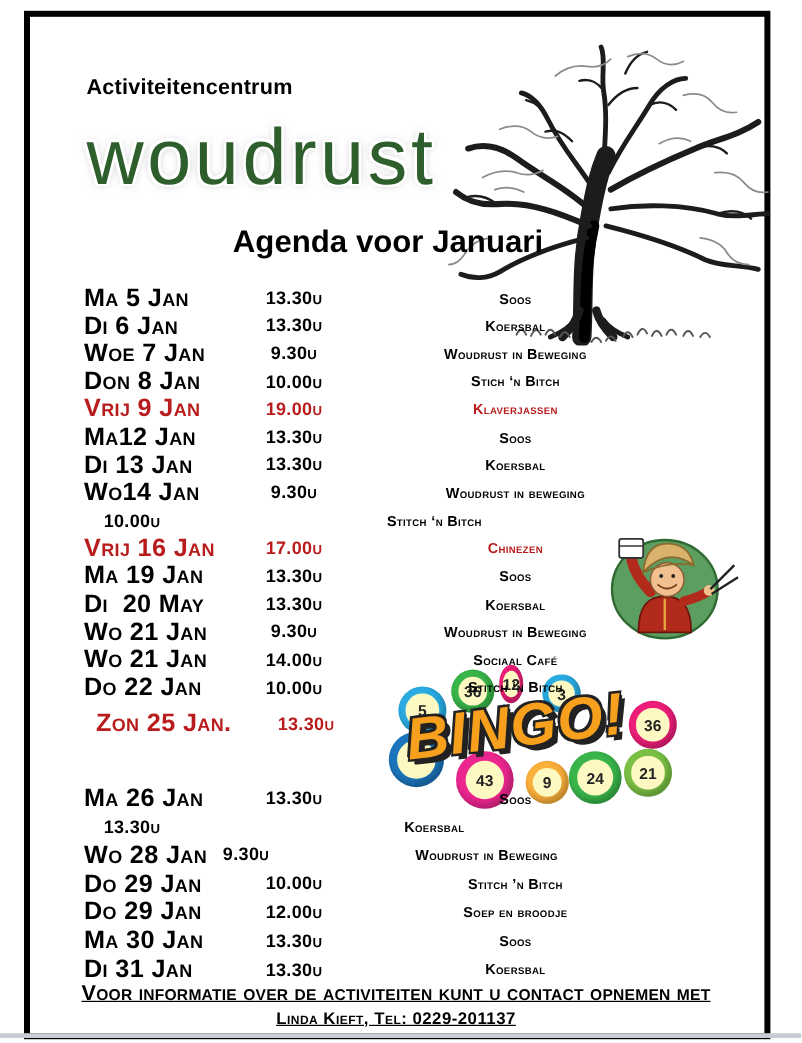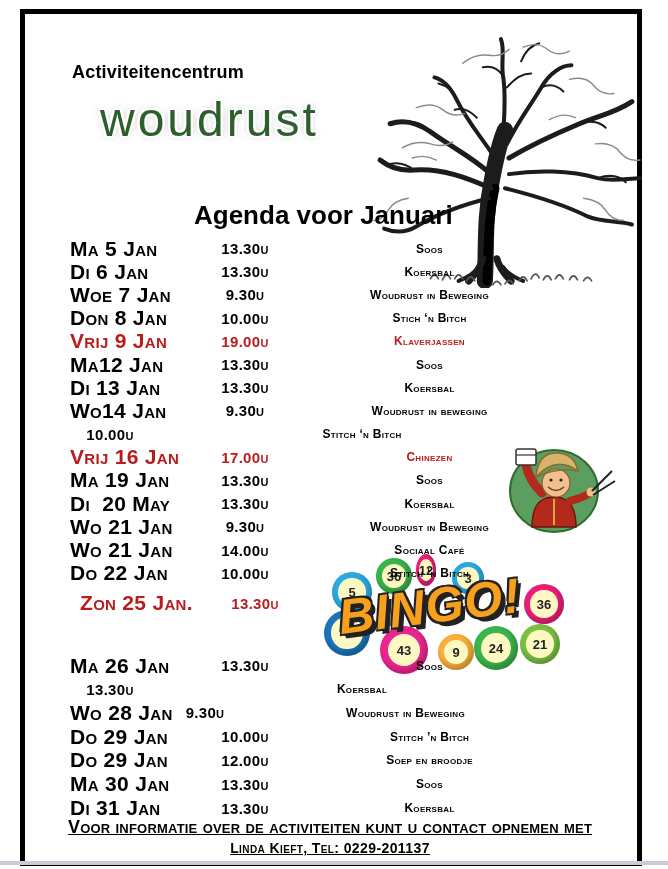--- a/index.html
+++ b/index.html
@@ -3,25 +3,25 @@
 <meta charset="utf-8">
 <style>
   html,body{margin:0;padding:0;background:#fff;}
   #stage{position:relative;width:668px;height:869px;background:#ffffff;overflow:hidden;
          font-family:"Liberation Sans",sans-serif;color:#000;}
   
   .frame{position:absolute;left:20px;top:9px;width:612px;height:847px;border:5px solid #000;background:transparent;}
   .bottom-strip{position:absolute;left:0;top:861px;width:668px;height:4px;background:#c9cdd6;}
   
   .org{position:absolute;left:72px;top:62px;font-size:18px;font-weight:bold;letter-spacing:.2px;z-index:2;}
-  .brand{position:absolute;left:72px;top:92px;font-size:48px;font-weight:500;letter-spacing:3px;
+  .brand{position:absolute;left:72px;top:92px;font-size:66px;font-weight:500;letter-spacing:3px;
          color:#2d5e2b;z-index:2;
          text-shadow:-2px -2px 0 #fff,2px -2px 0 #fff,-2px 2px 0 #fff,2px 2px 0 #fff,
-                     0 -2px 0 #fff,0 2px 0 #fff,-2px 0 0 #fff,2px 0 0 #fff,0 0 7px rgba(120,120,120,.55);margin-left:28px;}
-  .subtitle{position:absolute;left:194px;top:186px;font-size:26px;font-weight:bold;z-index:2;margin-top:14px;}
+                     0 -2px 0 #fff,0 2px 0 #fff,-2px 0 0 #fff,2px 0 0 #fff,0 0 7px rgba(120,120,120,.55);}
+  .subtitle{position:absolute;left:194px;top:186px;font-size:26px;font-weight:bold;z-index:2;}
   
   .tree{position:absolute;left:372px;top:26px;width:274px;height:262px;z-index:0;}
   
   #schedule{position:absolute;left:70px;top:237px;width:546px;z-index:2;}
   .row{display:flex;align-items:center;height:23.2px;font-weight:bold;font-variant:small-caps;}
   .row .c-date{width:135px;font-size:21px;letter-spacing:.3px;white-space:pre;}
   .row .c-time{width:80px;font-size:15px;text-align:center;letter-spacing:.3px;}
   .row .c-act{flex:1;font-size:12px;text-align:center;letter-spacing:.3px;padding-right:42px;white-space:nowrap;}
   .row.red{color:#b91c1c;}
   .row.indent{padding-left:10px;}

